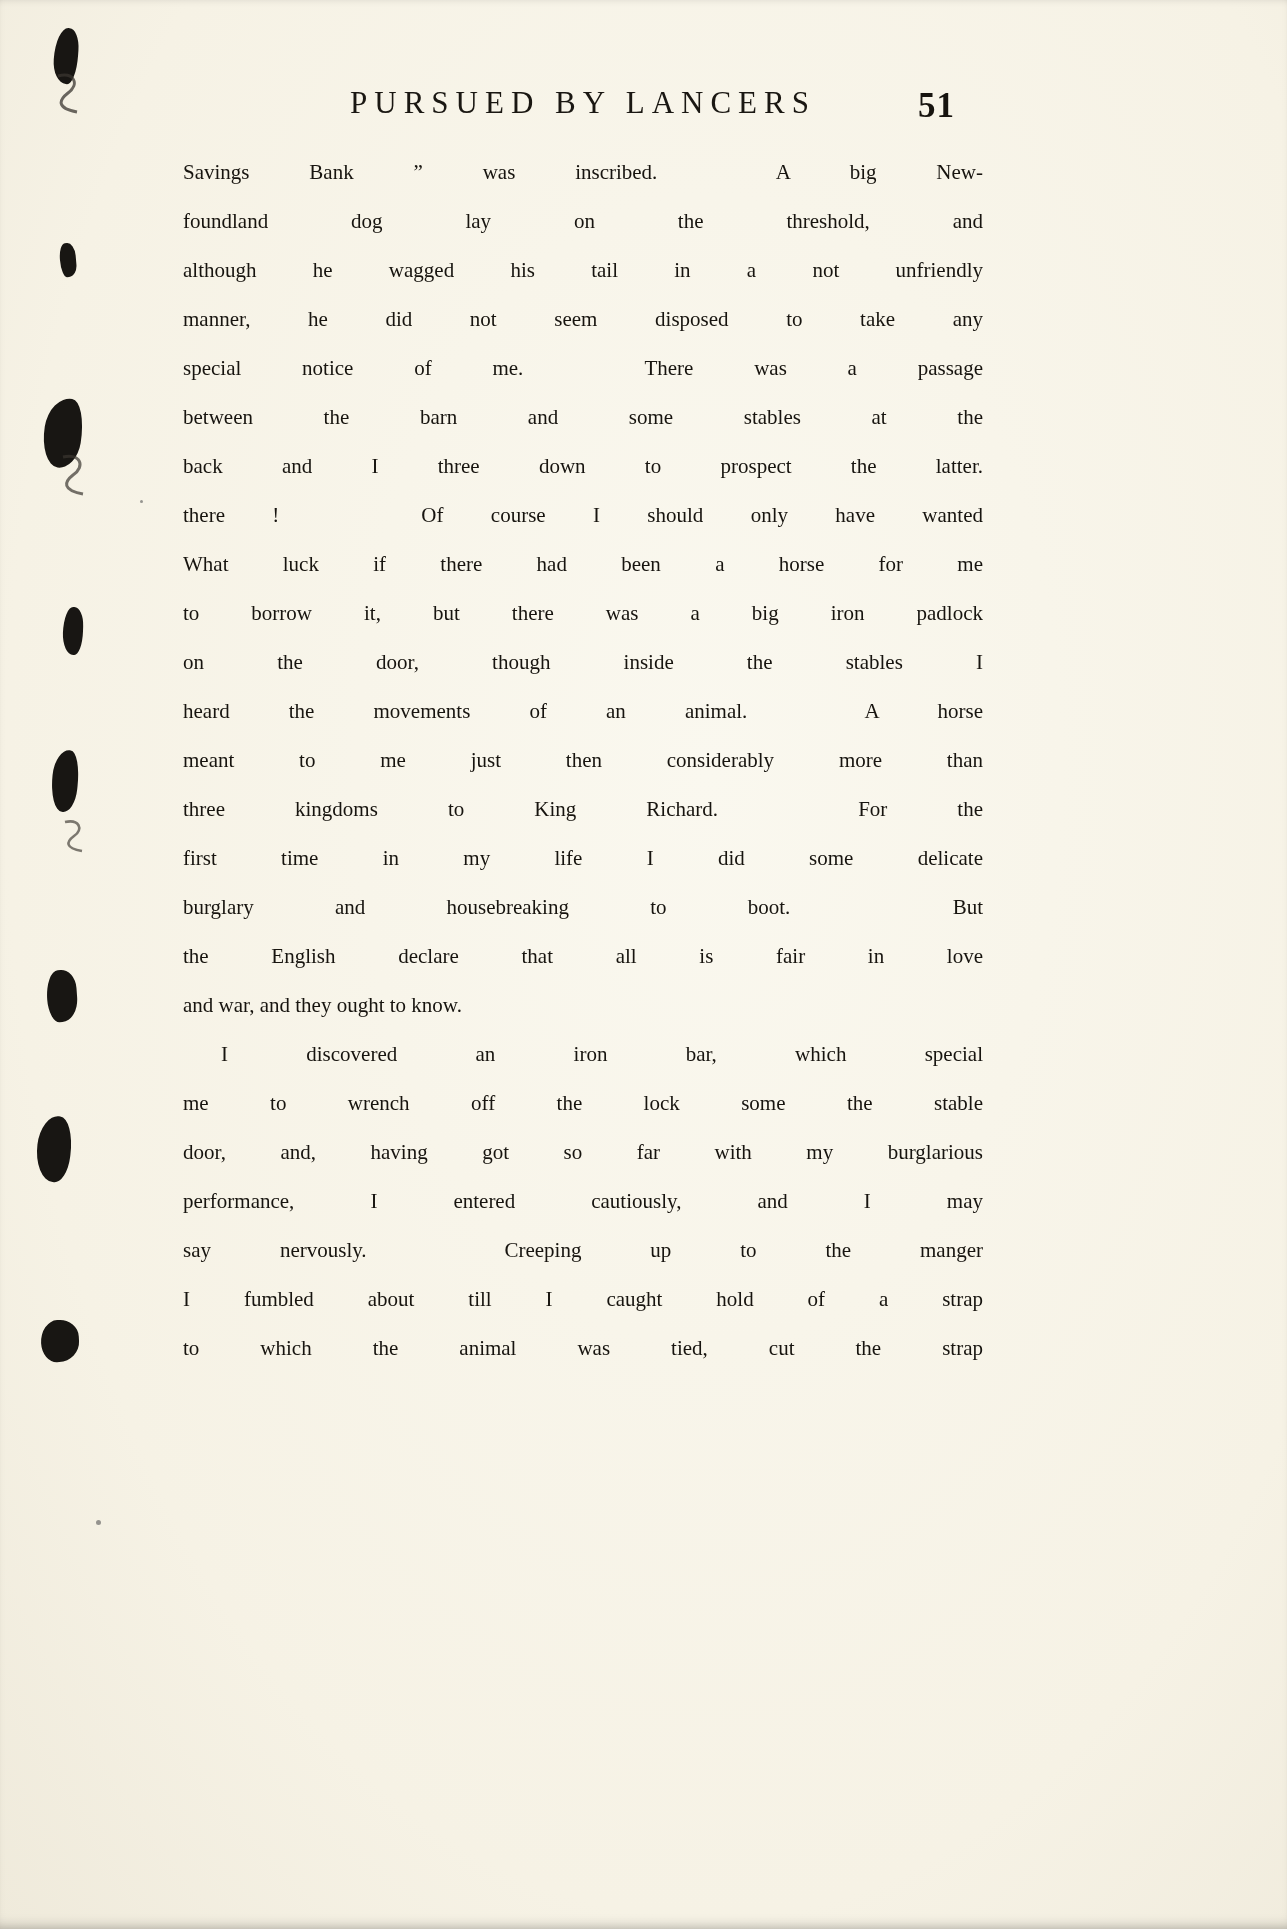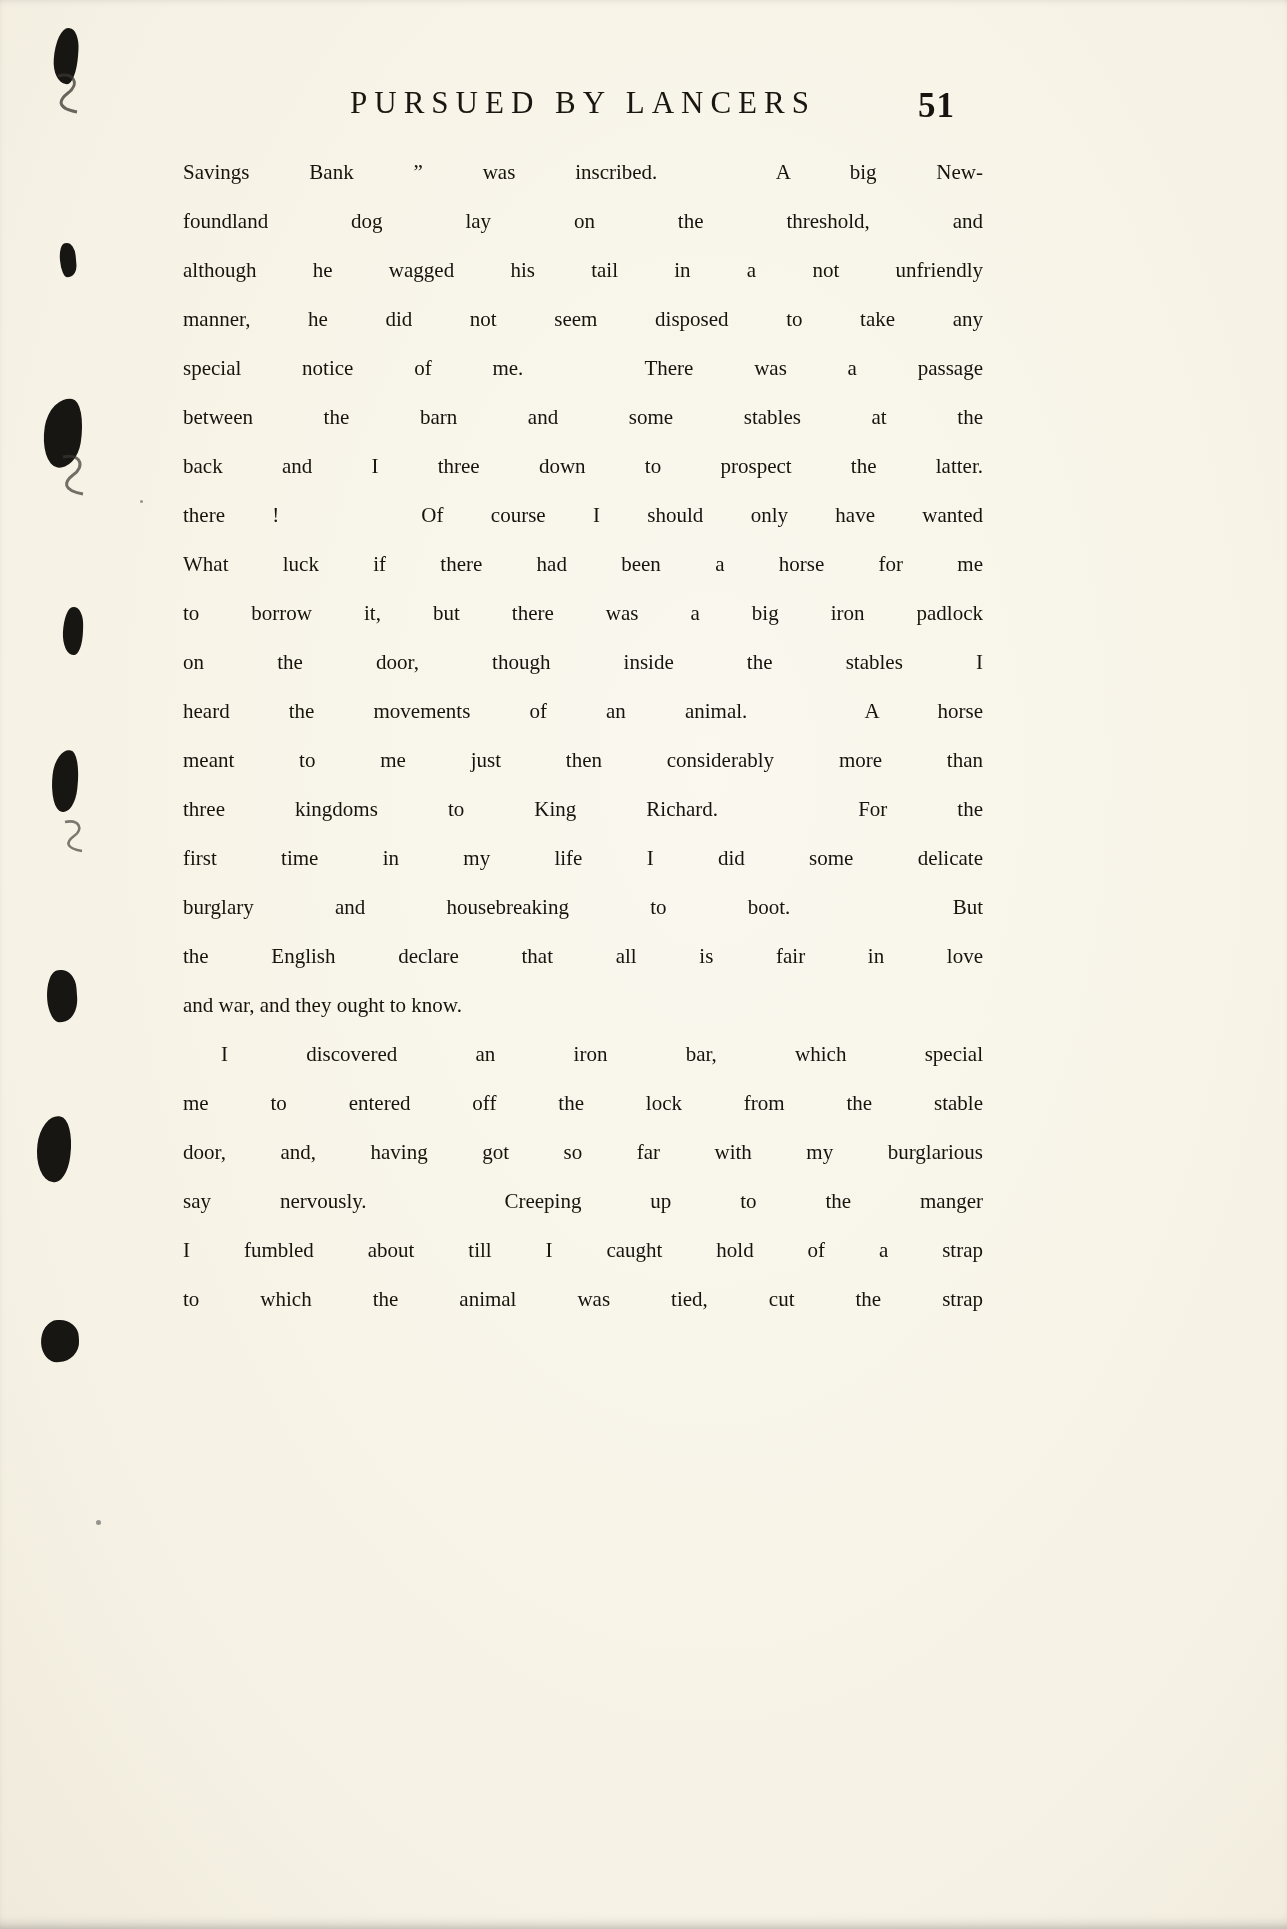--- a/index.html
+++ b/index.html
@@ -99,22 +99,23 @@
       <div class="line j">to borrow it, but there was a big iron padlock</div>
       <div class="line j">on the door, though inside the stables I</div>
       <div class="line j">heard the movements of an animal.  A horse</div>
       <div class="line j">meant to me just then considerably more than</div>
       <div class="line j">three kingdoms to King Richard.  For the</div>
       <div class="line j">first time in my life I did some delicate</div>
       <div class="line j">burglary and housebreaking to boot.  But</div>
       <div class="line j">the English declare that all is fair in love</div>
       <div class="line">and war, and they ought to know.</div>
       <div class="line j indent">I discovered an iron bar, which special</div>
-      <div class="line j">me to entered off the lock from the stable</div>
+      <div class="line j">me to wrench off the lock some the stable</div>
       <div class="line j">door, and, having got so far with my burglarious</div>
+      <div class="line j">performance, I entered cautiously, and I may</div>
       <div class="line j">say nervously.  Creeping up to the manger</div>
       <div class="line j">I fumbled about till I caught hold of a strap</div>
       <div class="line j">to which the animal was tied, cut the strap</div>
     </div>
 
   <div class="blot" style="left:54px; top:28px; width:24px; height:56px; border-radius:55% 45% 40% 60%/60% 40% 55% 45%; transform:rotate(4deg);"></div>
   <svg class="squiggle" style="left:50px; top:72px;" width="34" height="44" viewBox="0 0 34 44">
     <path d="M8,4 C24,0 30,12 18,21 C9,28 6,36 27,40" fill="none" stroke="#3a3630" stroke-width="3" opacity="0.75"></path>
   </svg>
 

